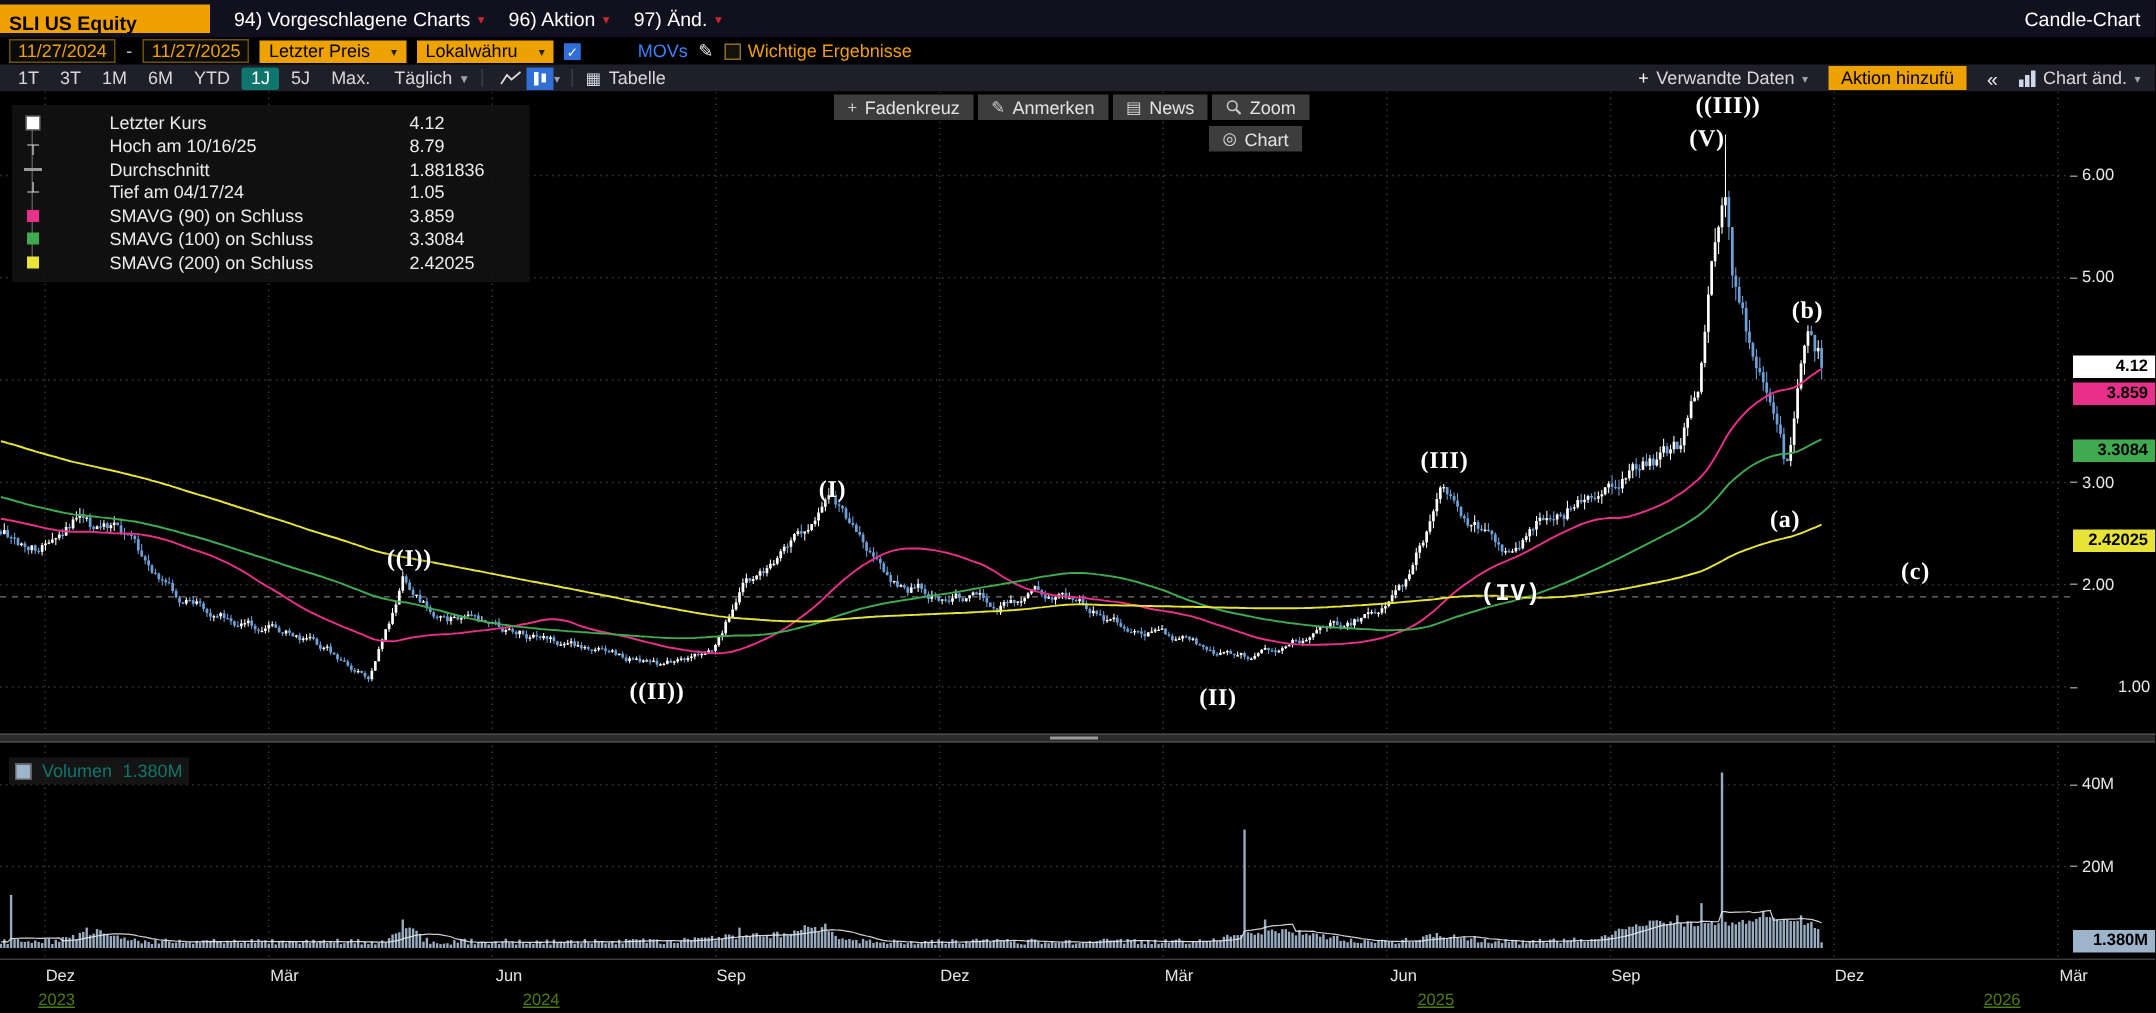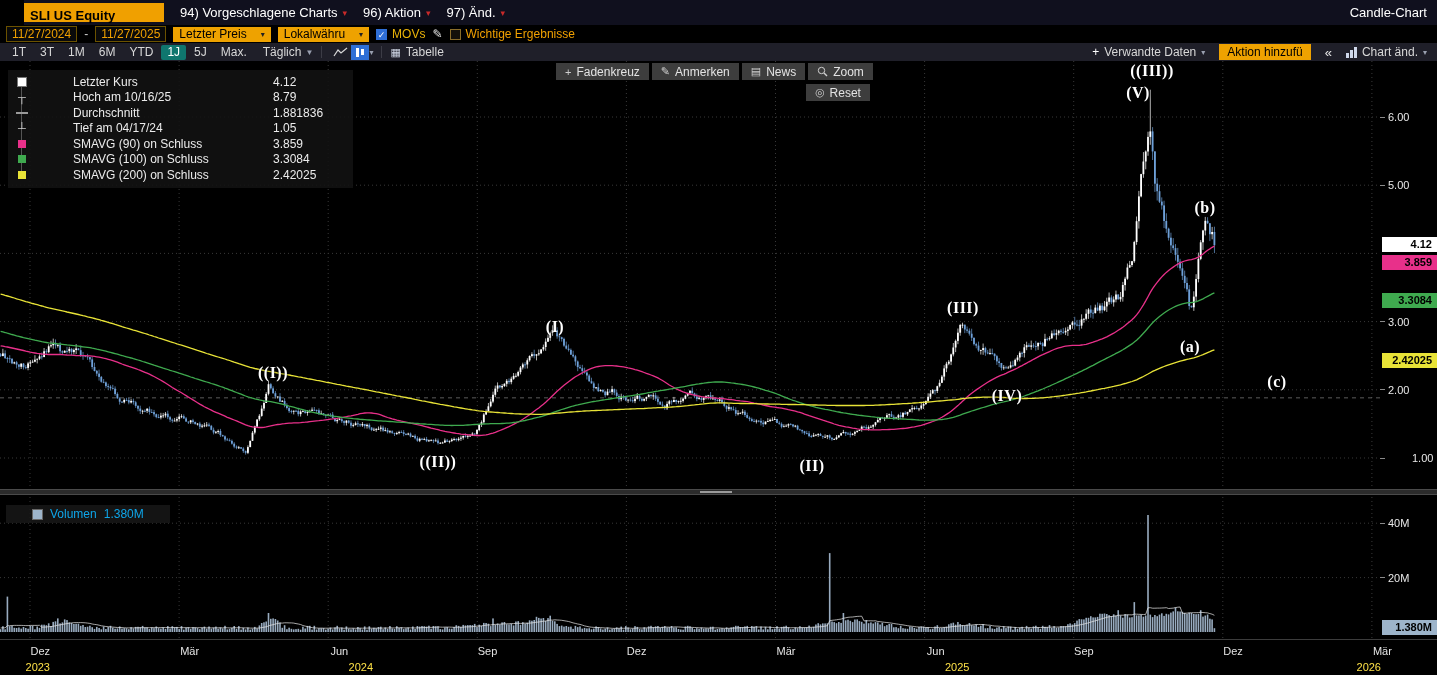--- a/index.html
+++ b/index.html
@@ -1,35 +1,35 @@
 <!DOCTYPE html>
 <html><head>
 <meta charset="utf-8">
 <style>
   html,body{margin:0;padding:0;background:#000;}
   body{width:1437px;height:675px;overflow:hidden;font-family:"Liberation Sans",sans-serif;-webkit-font-smoothing:antialiased;}
   #app{position:relative;width:1437px;height:675px;background:#000;}
 
   
-  .bar1{height:25px;background:#10101e;display:flex;align-items:center;font-size:13px;margin-left:24px;}
+  .bar1{height:25px;background:#10101e;display:flex;align-items:center;font-size:13px;}
   .ticker{background:#f0a000;color:#000;font-weight:bold;padding:3px 12px 3px 6px;height:19px;line-height:19px;box-sizing:border-box;min-width:140px;}
   .menu{color:#fff;margin-left:16px;display:flex;align-items:center;gap:5px;cursor:pointer;}
   .caret-red{color:#c92a2a;font-size:9px;}
   .bar1-title{margin-left:auto;color:#fff;padding-right:10px;}
 
   .bar2{height:18px;background:#000;display:flex;align-items:center;gap:7px;padding:0 6px;font-size:12px;}
   .datebox{color:#f0a000;border:1px solid #6b5200;background:#0a0a0a;padding:0 5px;height:14px;line-height:14px;}
   .datesep{color:#ccc;}
   .amberbox{background:#eea200;color:#000;height:15px;line-height:15px;padding:0 6px;display:flex;align-items:center;gap:14px;cursor:pointer;}
   .amberbox .bcaret{font-size:8px;color:#222;}
   .chkwrap{display:flex;align-items:center;gap:5px;cursor:pointer;}
   .chk{width:11px;height:11px;box-sizing:border-box;font-size:9px;line-height:11px;text-align:center;}
   .chk.checked{background:#2f6fd6;color:#fff;border:1px solid #2f6fd6;}
   .chk.empty{background:#14110a;border:1px solid #8a6d2a;}
-  .movs-label{color:#eab308;}
+  .movs-label{color:#3b82f6;margin-left:33px;}
   .pencil{color:#e8e8e8;font-size:12px;cursor:pointer;}
   .events-label{color:#f0a000;}
 
   .bar3{height:18px;background:#1f1f29;display:flex;align-items:center;font-size:12px;color:#d8d8d8;padding:0 6px;}
   .rtab{padding:0 6px;height:15px;line-height:15px;cursor:pointer;}
   .rtab.active{background:#0f766e;color:#fff;border-radius:2px;}
   .freq{margin-left:10px;display:flex;align-items:center;gap:4px;cursor:pointer;}
   .caret-sm{font-size:8px;color:#9aa0b0;}
   .sep{width:1px;height:12px;background:#3c3c46;margin:0 8px;}
   .icon-btn{display:inline-flex;align-items:center;justify-content:center;height:15px;padding:0 3px;cursor:pointer;}
@@ -71,27 +71,27 @@
 
   .anno{position:absolute;color:#fff;font-family:"Liberation Serif",serif;font-weight:bold;font-size:16px;transform:translate(-50%,-50%);letter-spacing:.5px;text-shadow:0 0 3px #000;z-index:4;white-space:nowrap;}
 
   .ptick{position:absolute;left:1380px;display:flex;align-items:center;height:14px;color:#e8e8e8;font-size:11px;z-index:3;}
   .ptick .tdash{width:5px;height:1px;background:#8a8a8a;margin-right:3px;display:block;}
   .badge{position:absolute;left:1382px;width:55px;height:15px;line-height:15px;font-size:11px;font-weight:bold;color:#000;text-align:right;padding-right:5px;box-sizing:border-box;z-index:4;}
 
   .splitter{position:absolute;left:0;top:428px;width:1437px;height:6px;background:#2b2b2b;border-top:1px solid #4a4a4a;border-bottom:1px solid #4a4a4a;box-sizing:border-box;z-index:3;}
   .splitter-handle{position:absolute;left:700px;top:1px;width:32px;height:2px;background:#9a9a9a;}
 
-  .vol-legend{position:absolute;left:6px;top:444px;display:flex;align-items:center;gap:7px;font-size:12px;color:#0ea5e9;background:rgba(24,24,24,.85);padding:2px 26px;z-index:4;}
+  .vol-legend{position:absolute;left:6px;top:444px;display:flex;align-items:center;gap:7px;font-size:12px;color:#0f766e;background:rgba(24,24,24,.85);padding:2px 4px;z-index:4;}
   .vicon{width:9px;height:9px;background:#9db4ca;border:1px solid #666;display:block;}
 
   .xaxis{position:absolute;left:0;top:578px;width:1437px;height:36px;background:#000;border-top:1px solid #3c3c3c;z-index:2;}
   .xmonth,.xyear{position:absolute;width:40px;text-align:right;font-size:11px;}
   .xmonth{top:5px;color:#e4e4e4;}
-  .xyear{top:21px;color:#fde047;}
+  .xyear{top:21px;color:#4d7c0f;text-decoration:underline;}
 </style>
 </head>
 <body>
 
 <div id="app">
 
   <div class="bar1">
     <div class="ticker">SLI US Equity</div>
     <div class="menu">
       <span>94) Vorgeschlagene Charts</span>
@@ -1874,21 +1874,21 @@
       <div class="toolbtn">
         <svg width="11" height="11" viewBox="0 0 11 11">
             <circle cx="4.5" cy="4.5" r="3.2" fill="none" stroke="#cfcfcf"></circle>
             <line x1="7" y1="7" x2="10" y2="10" stroke="#cfcfcf" stroke-width="1.4"></line>
           </svg>
         <span>Zoom</span>
       </div>
     </div>
     <div class="toolbtn resetbtn">
       <span class="tico">◎</span>
-      <span>Reset</span>
+      <span>Chart</span>
     </div>
 
     <div class="splitter">
       <div class="splitter-handle"></div>
     </div>
 
     <div class="vol-legend">
       <span class="vicon"></span>
       <span>Volumen</span>
       <span>1.380M</span>
@@ -1901,21 +1901,21 @@
         <div class="xmonth" style="left: 457.3px;">Sep</div>
         <div class="xmonth" style="left: 606.4px;">Dez</div>
         <div class="xmonth" style="left: 755.5px;">Mär</div>
         <div class="xmonth" style="left: 904.6px;">Jun</div>
         <div class="xmonth" style="left: 1053.7px;">Sep</div>
         <div class="xmonth" style="left: 1202.8px;">Dez</div>
         <div class="xmonth" style="left: 1351.9px;">Mär</div>
         <div class="xyear" style="left: 10px;">2023</div>
         <div class="xyear" style="left: 333.05px;">2024</div>
         <div class="xyear" style="left: 929.45px;">2025</div>
-        <div class="xyear" style="left: 1341px;">2026</div>
+        <div class="xyear" style="left: 1307px;">2026</div>
       </div>
   <div class="ptick" style="top: 49px;">
         <span class="tdash"></span>
         <span>6.00</span>
       </div>
       <div class="ptick" style="top: 117.2px;">
         <span class="tdash"></span>
         <span>5.00</span>
       </div>
       <div class="ptick" style="top: 253.6px;">
@@ -1941,20 +1941,20 @@
       <div class="ptick" style="top: 509.6px;">
         <span class="tdash"></span>
         <span>20M</span>
       </div>
       <div class="badge" style="top: 559.246px; background: rgb(157, 180, 202);">1.380M</div>
       <div class="anno" style="left: 273px; top: 312px;">((I))</div>
       <div class="anno" style="left: 555px; top: 266px;">(I)</div>
       <div class="anno" style="left: 438px; top: 401px;">((II))</div>
       <div class="anno" style="left: 812px; top: 405px;">(II)</div>
       <div class="anno" style="left: 963px; top: 247px;">(III)</div>
-      <div class="anno" style="left: 1007px; top: 335px;">(IV)</div>
+      <div class="anno" style="left: 1007px; top: 335px; font-family: Liberation Mono, monospace;">(IV)</div>
       <div class="anno" style="left: 1152px; top: 10px;">((III))</div>
       <div class="anno" style="left: 1138px; top: 32px;">(V)</div>
       <div class="anno" style="left: 1190px; top: 286px;">(a)</div>
       <div class="anno" style="left: 1205px; top: 147px;">(b)</div>
       <div class="anno" style="left: 1277px; top: 321px;">(c)</div>
     </div>
 </div>
 
 </body></html>

